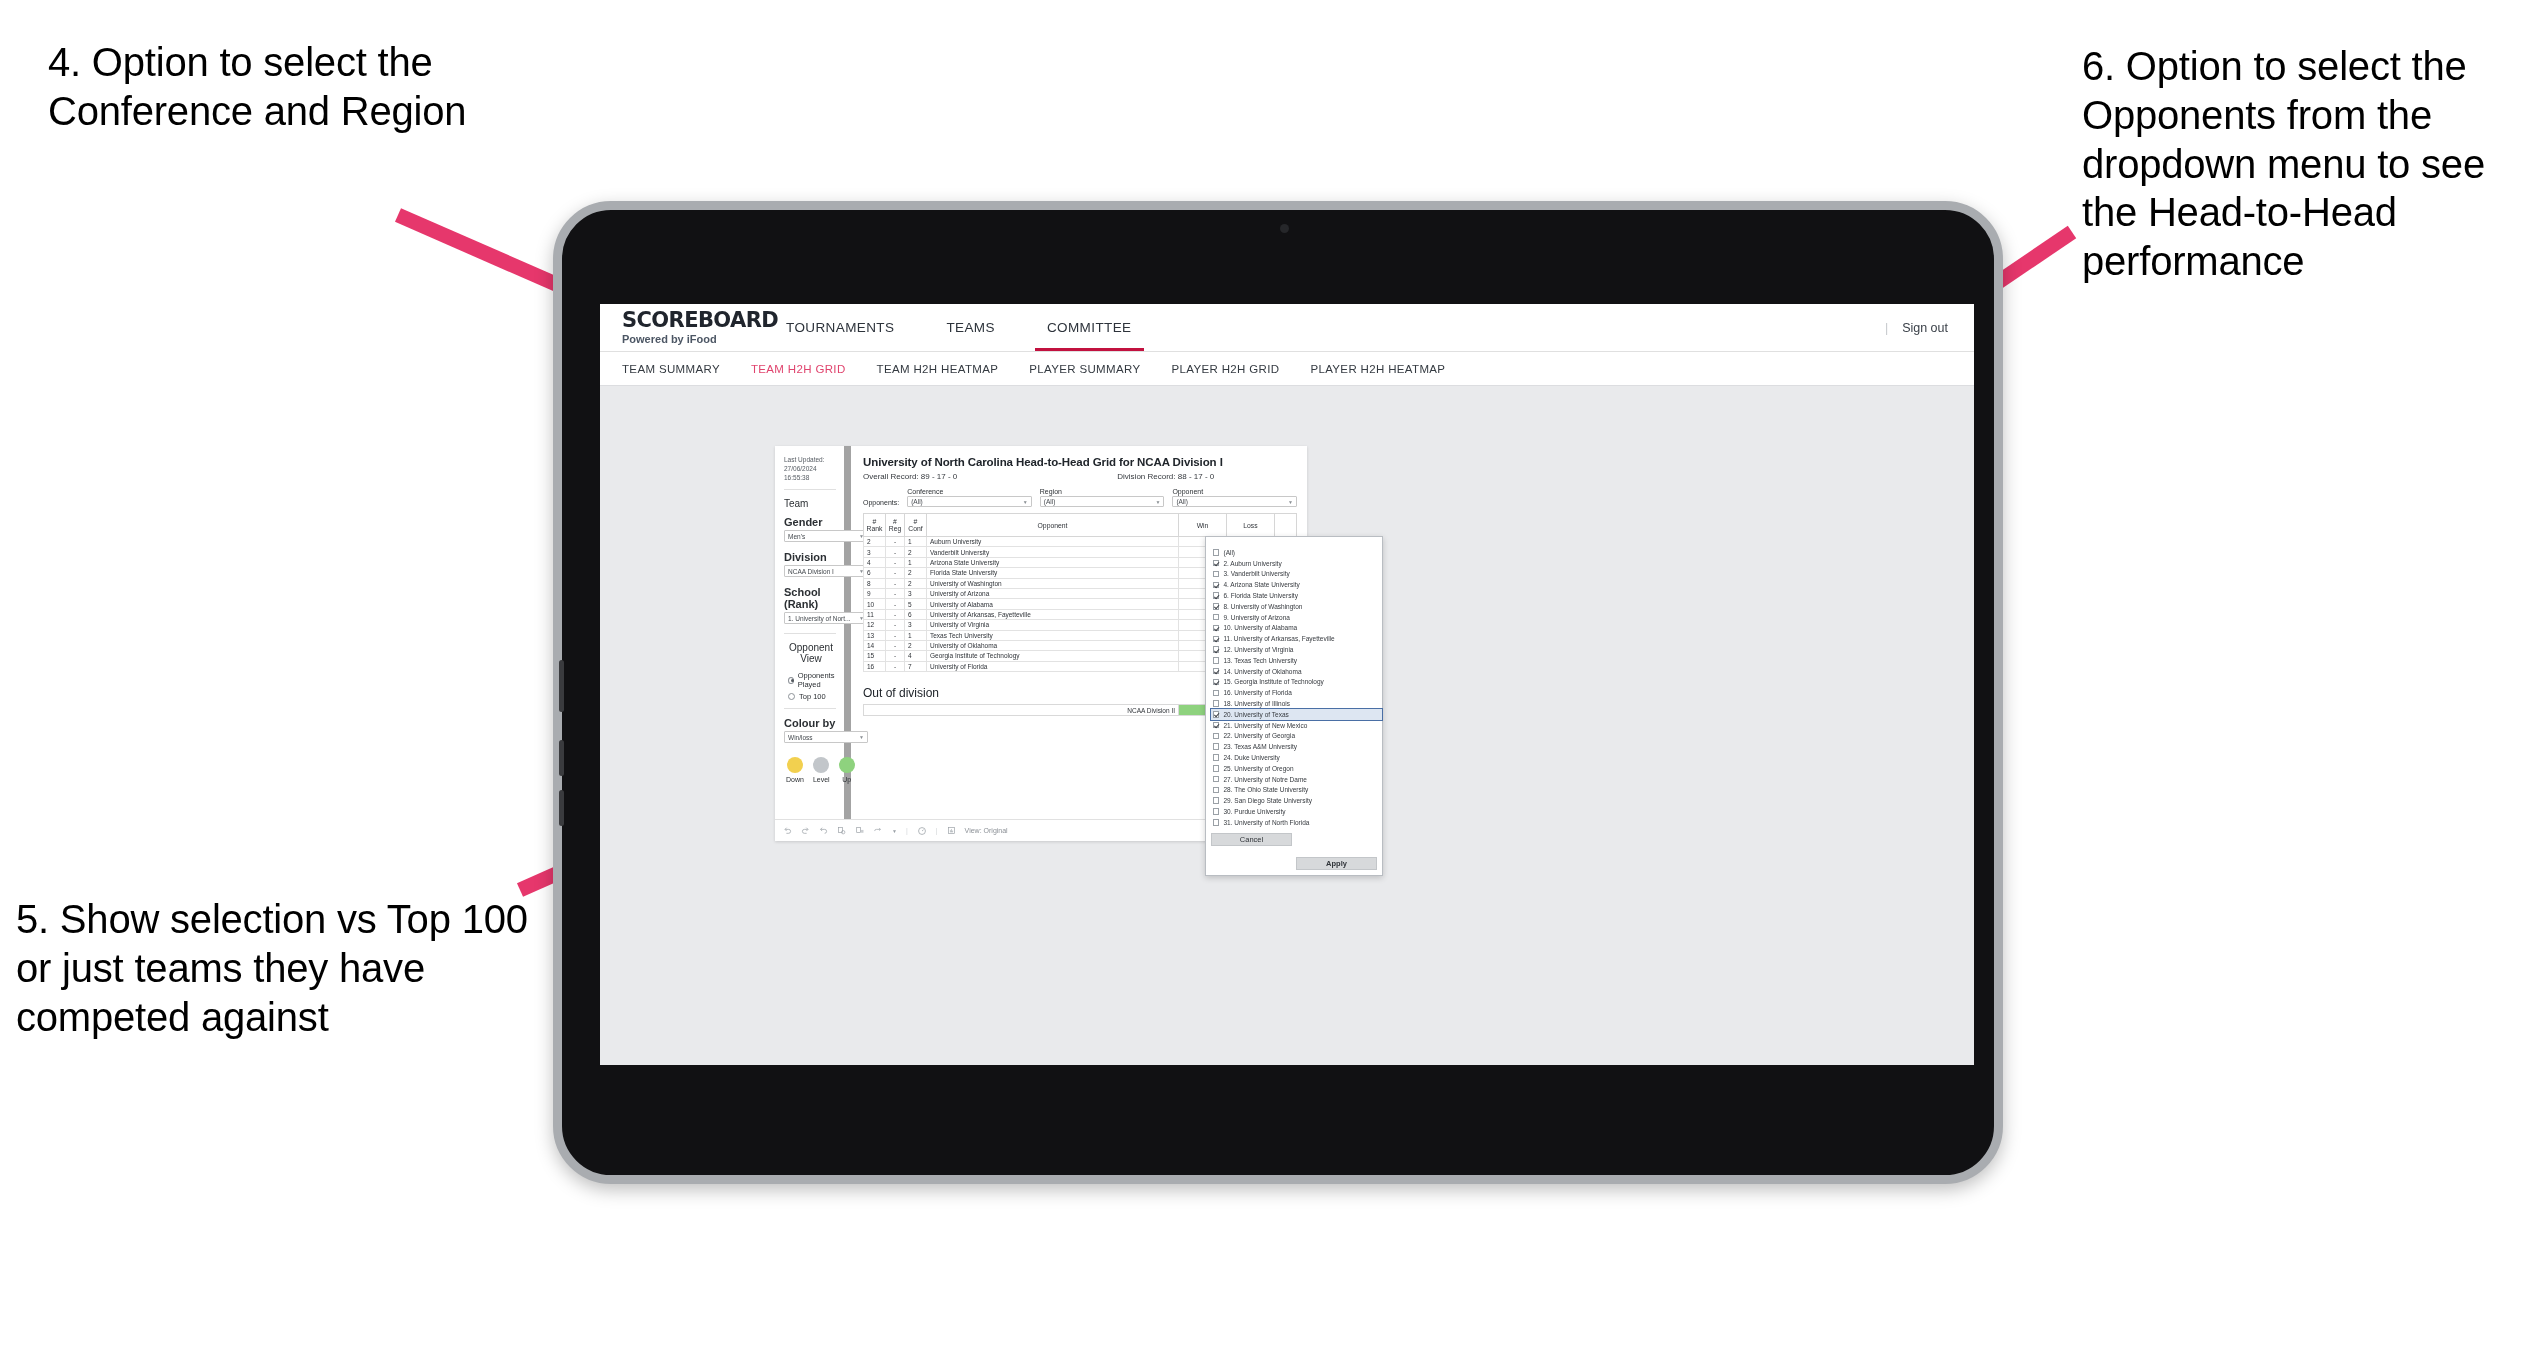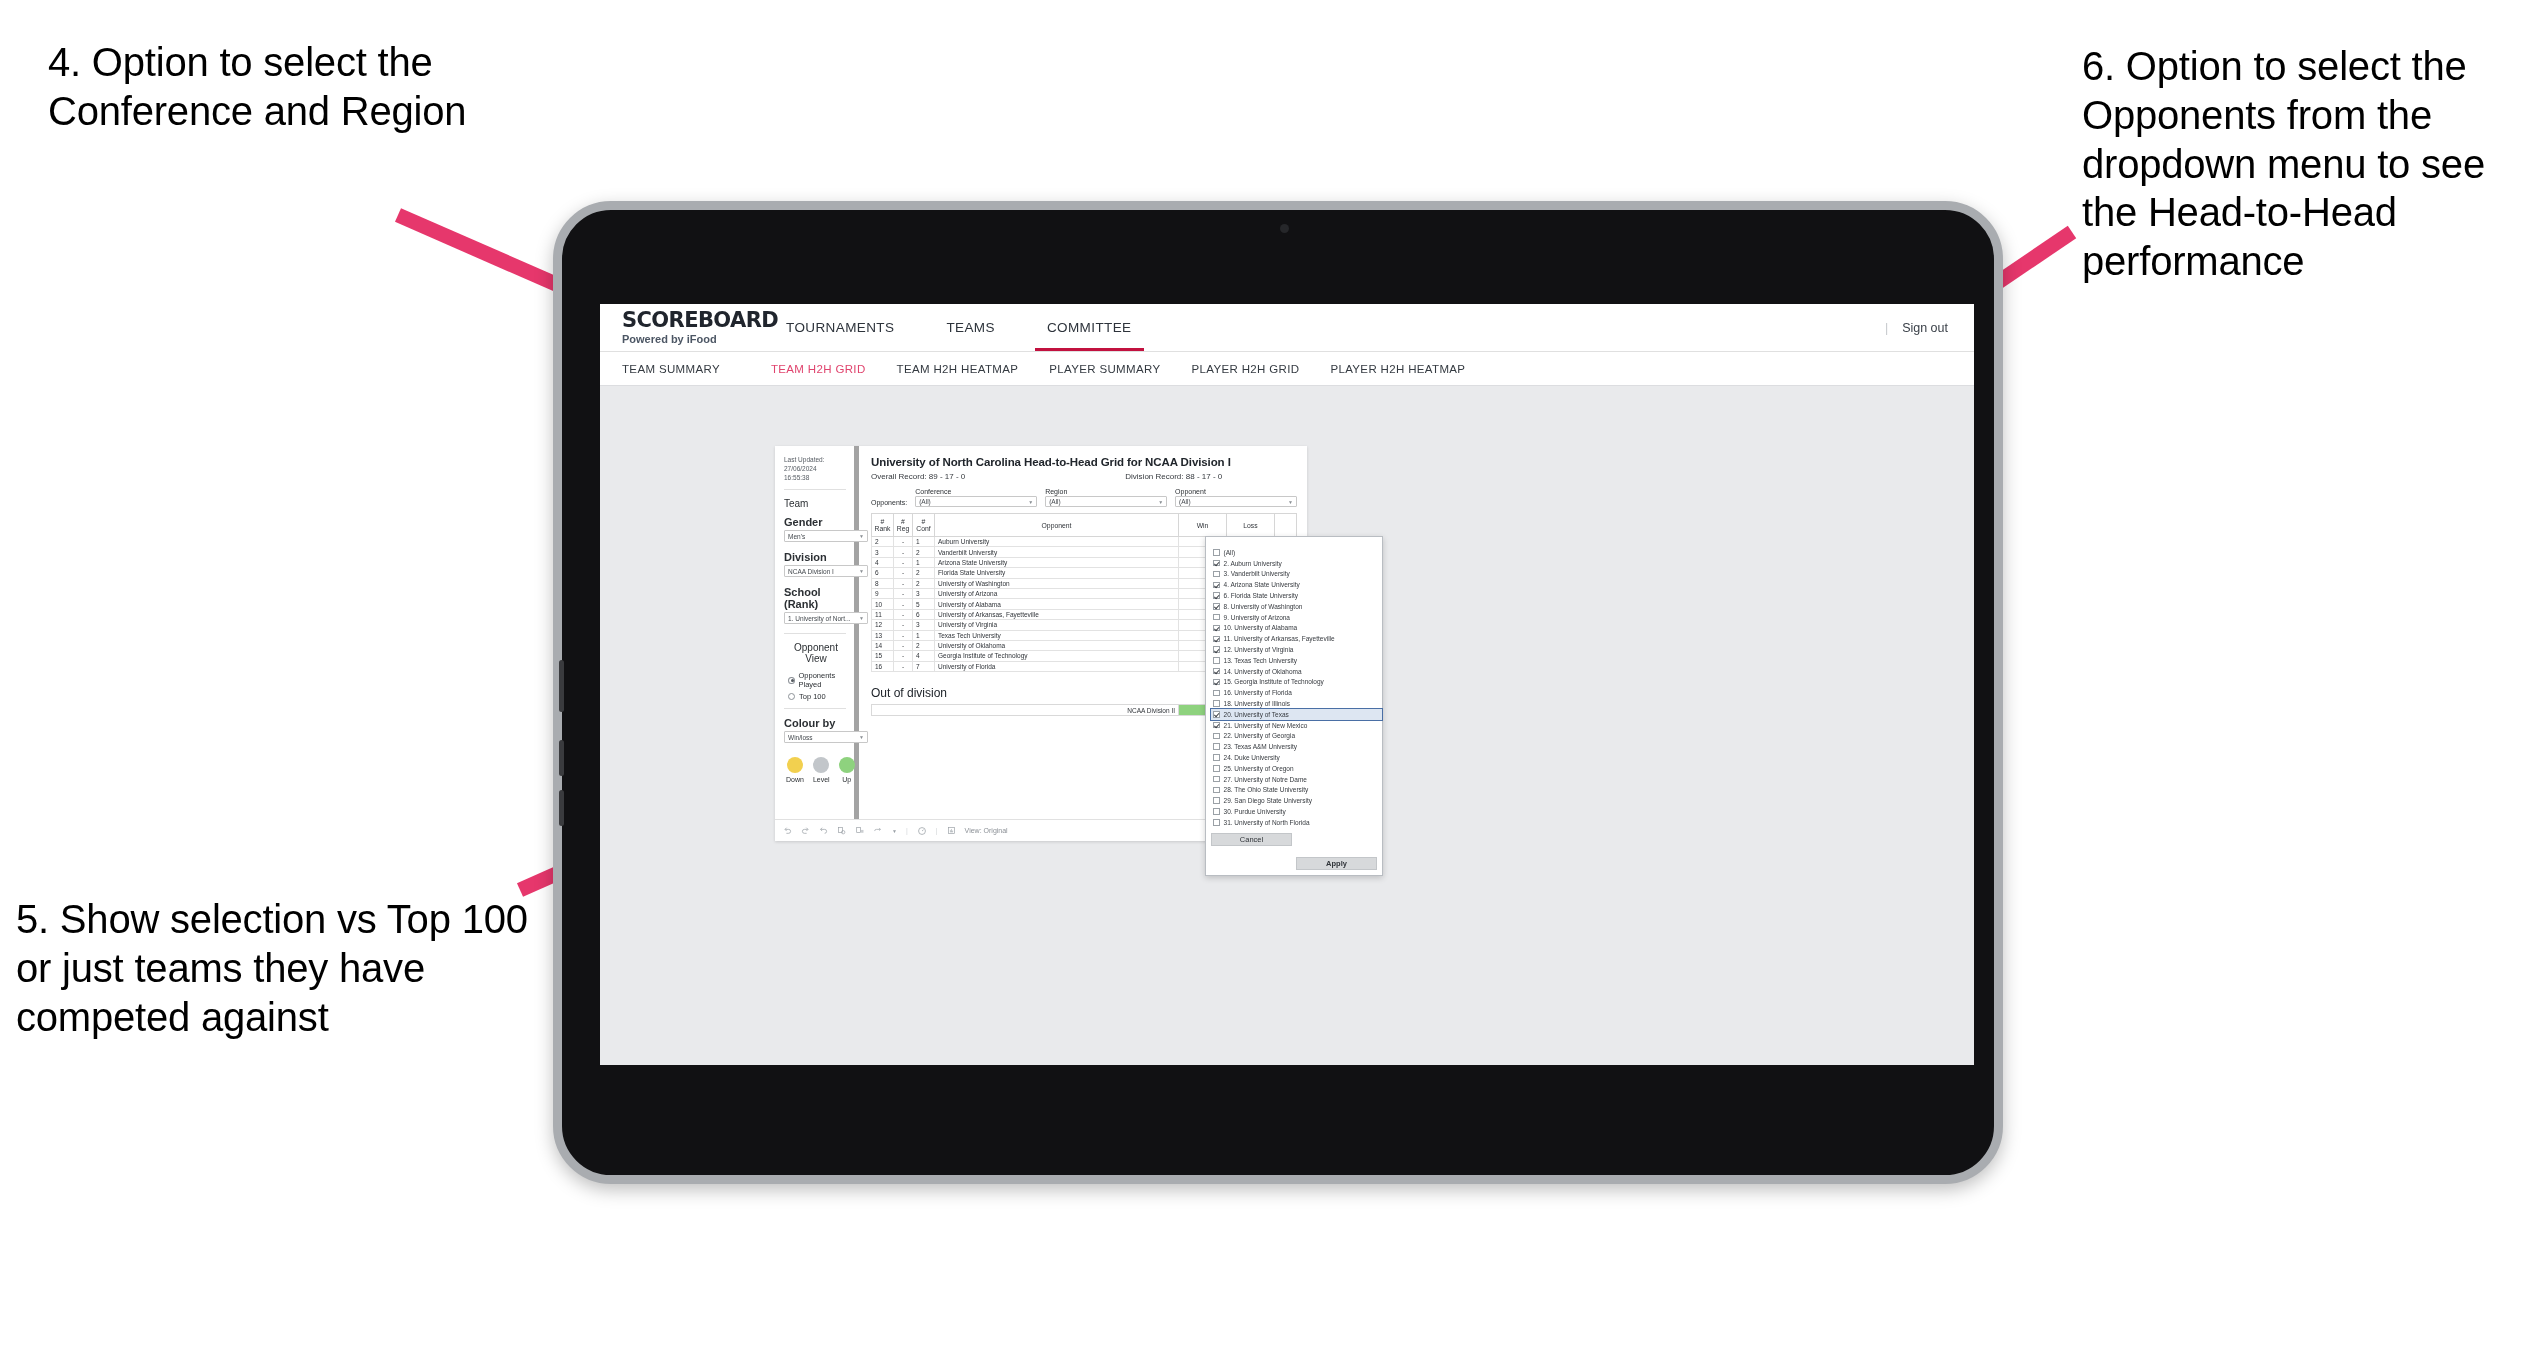--- a/index.html
+++ b/index.html
@@ -69,34 +69,34 @@
   }
   #signout-wrap { margin-left: auto; display: flex; align-items: center; padding-right: 26px; gap: 14px; font-size: 12.5px; color: #3b4149; }
   .vdiv { color: #c6c9cd; }
 
   
   #subnav {
     height: 34px; background: #fff; display: flex; align-items: center;
     padding-left: 22px; gap: 0px; border-bottom: 1px solid #dcdde0;
   }
   .sublink { font-size: 11.5px; color: #343a41; letter-spacing: 0.35px; padding: 0 21px 0 0; margin-right: 10px; text-align: right; }
-  .sublink.active { color: #e0446e; margin-left: 20px; }
+  .sublink.active { color: #e0446e; }
 
   
   #workspace { position: relative; height: 679px; background: #e9eaec; }
 
   #viz {
     position: absolute; left: 175px; top: 60px; width: 532px; height: 395px;
     background: #ffffff; box-shadow: 0 1px 3px rgba(0,0,0,0.14);
     display: flex; flex-direction: column;
   }
   #viz-body { flex: 1; display: flex; min-height: 0; }
 
   
-  #sidebar { width: 84px; padding: 10px 0 0 9px; border-right: 5px solid #a3a3a3; }
+  #sidebar { width: 76px; padding: 10px 0 0 9px; border-right: 7px solid #a3a3a3; }
   .updated { font-size: 6.5px; color: #555b62; line-height: 1.35; }
   .hr { border-top: 1px solid #e0e0e0; margin: 7px 8px 8px 0; }
   .sec-title { font-size: 10px; color: #2b2f33; margin-bottom: 7px; }
   .sec-title.center { text-align: center; padding-right: 6px; }
   .fld-label { font-size: 11px; color: #2b2f33; font-weight: 700; margin-bottom: 2px; }
   .fld {
     height: 12px; border: 1px solid #c8c8c8; background: #fff; border-radius: 1px;
     font-size: 6.5px; color: #43484d; display: flex; align-items: center;
     padding: 0 3px; margin-bottom: 9px; width: 84px; position: relative;
   }

